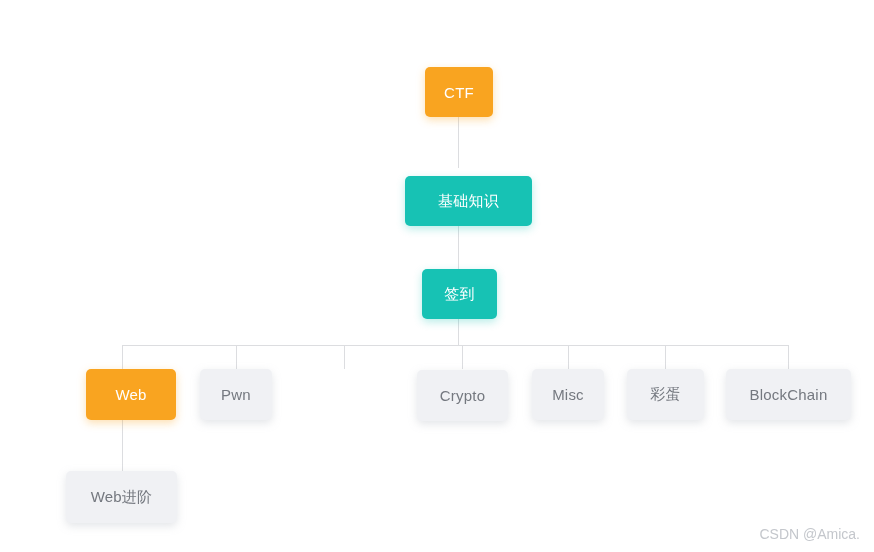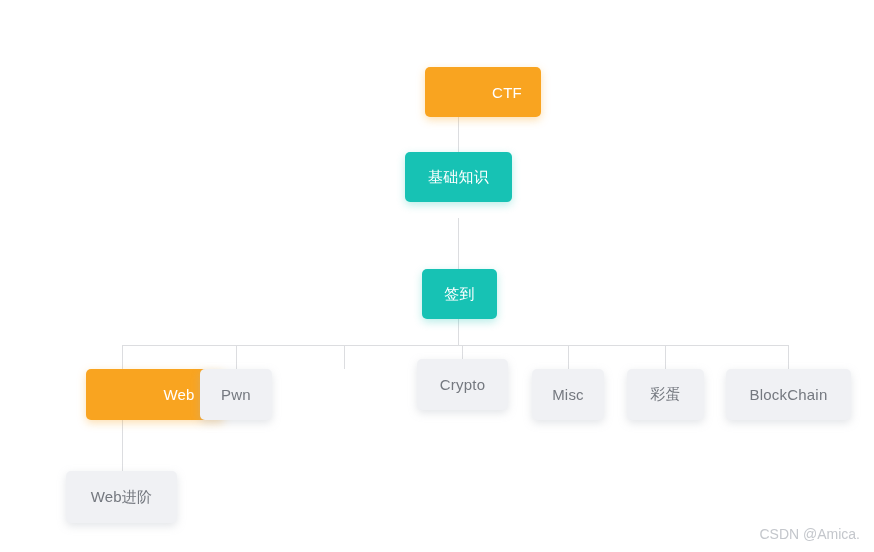--- a/index.html
+++ b/index.html
@@ -24,44 +24,43 @@
     font-size: 15px;
     letter-spacing: 0.2px;
     cursor: pointer;
     user-select: none;
     white-space: nowrap;
   }
   .node.orange {
     background: var(--orange, #f9a420);
     color: var(--white_text, #ffffff);
     box-shadow: 0 3px 8px rgba(249, 164, 32, 0.35);
-    padding-left: 48px;
   }
   .node.teal {
     background: var(--teal, #17c2b4);
     color: var(--white_text, #ffffff);
     box-shadow: 0 3px 8px rgba(23, 194, 180, 0.30);
   }
   .node.gray {
     background: var(--gray_bg, #f0f1f4);
     color: var(--gray_text, #74787f);
     box-shadow: 0 3px 8px rgba(175, 180, 190, 0.35);
   }
   .edge {
     position: absolute;
     background: var(--line, #dcdde0);
   }
   
   #n-ctf        { left: 425px; top:  67px; width:  68px; height: 50px; }
-  #n-basic      { left: 405px; top: 152px; width: 107px; height: 50px; }
+  #n-basic      { left: 405px; top: 176px; width: 127px; height: 50px; }
   #n-checkin    { left: 422px; top: 269px; width:  75px; height: 50px; }
   #n-web        { left:  86px; top: 369px; width:  90px; height: 51px; }
   #n-pwn        { left: 200px; top: 369px; width:  72px; height: 51px; }
   #n-reverse    { left: 293px; top: 369px; width: 102px; height: 51px; }
-  #n-crypto     { left: 417px; top: 359px; width:  91px; height: 51px; text-align: center; }
+  #n-crypto     { left: 417px; top: 370px; width:  91px; height: 51px; text-align: center; }
   #n-misc       { left: 532px; top: 369px; width:  72px; height: 51px; }
   #n-easteregg  { left: 627px; top: 369px; width:  77px; height: 51px; }
   #n-blockchain { left: 726px; top: 369px; width: 125px; height: 51px; }
   #n-webadv     { left:  66px; top: 471px; width: 111px; height: 52px; }
   
   #e-ctf-basic      { left: 458px; top: 117px; width:   1px; height: 51px; }
   #e-basic-checkin  { left: 458px; top: 218px; width:   1px; height: 51px; }
   #e-checkin-stem   { left: 458px; top: 319px; width:   1px; height: 26px; }
   #e-bus            { left: 122px; top: 345px; width: 667px; height:  1px; }
   #e-drop-web       { left: 122px; top: 345px; width:   1px; height: 24px; }

